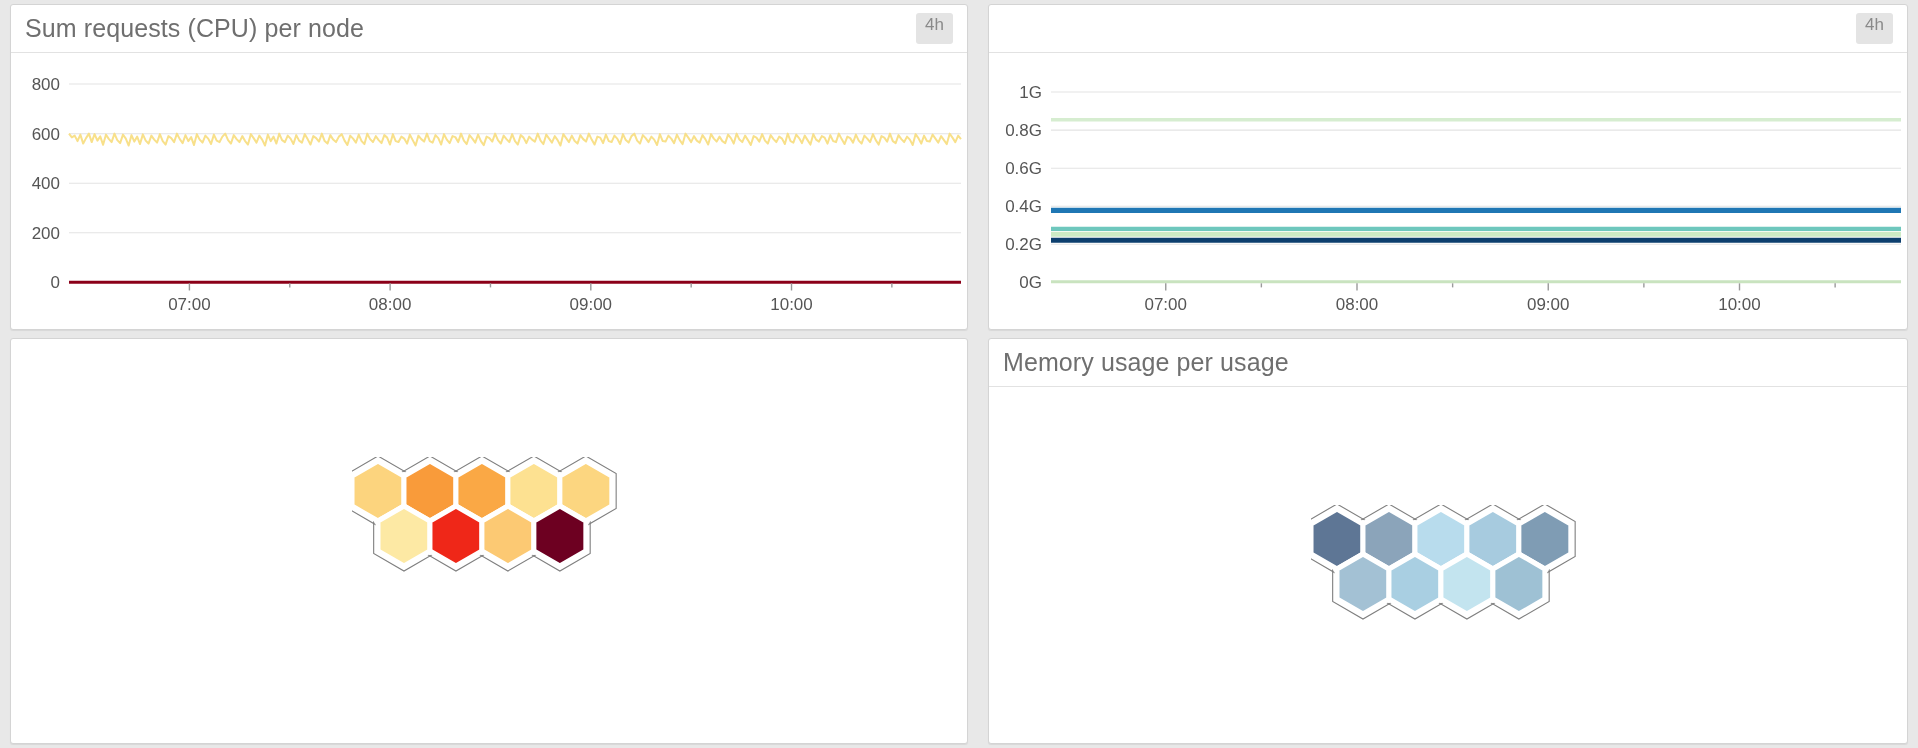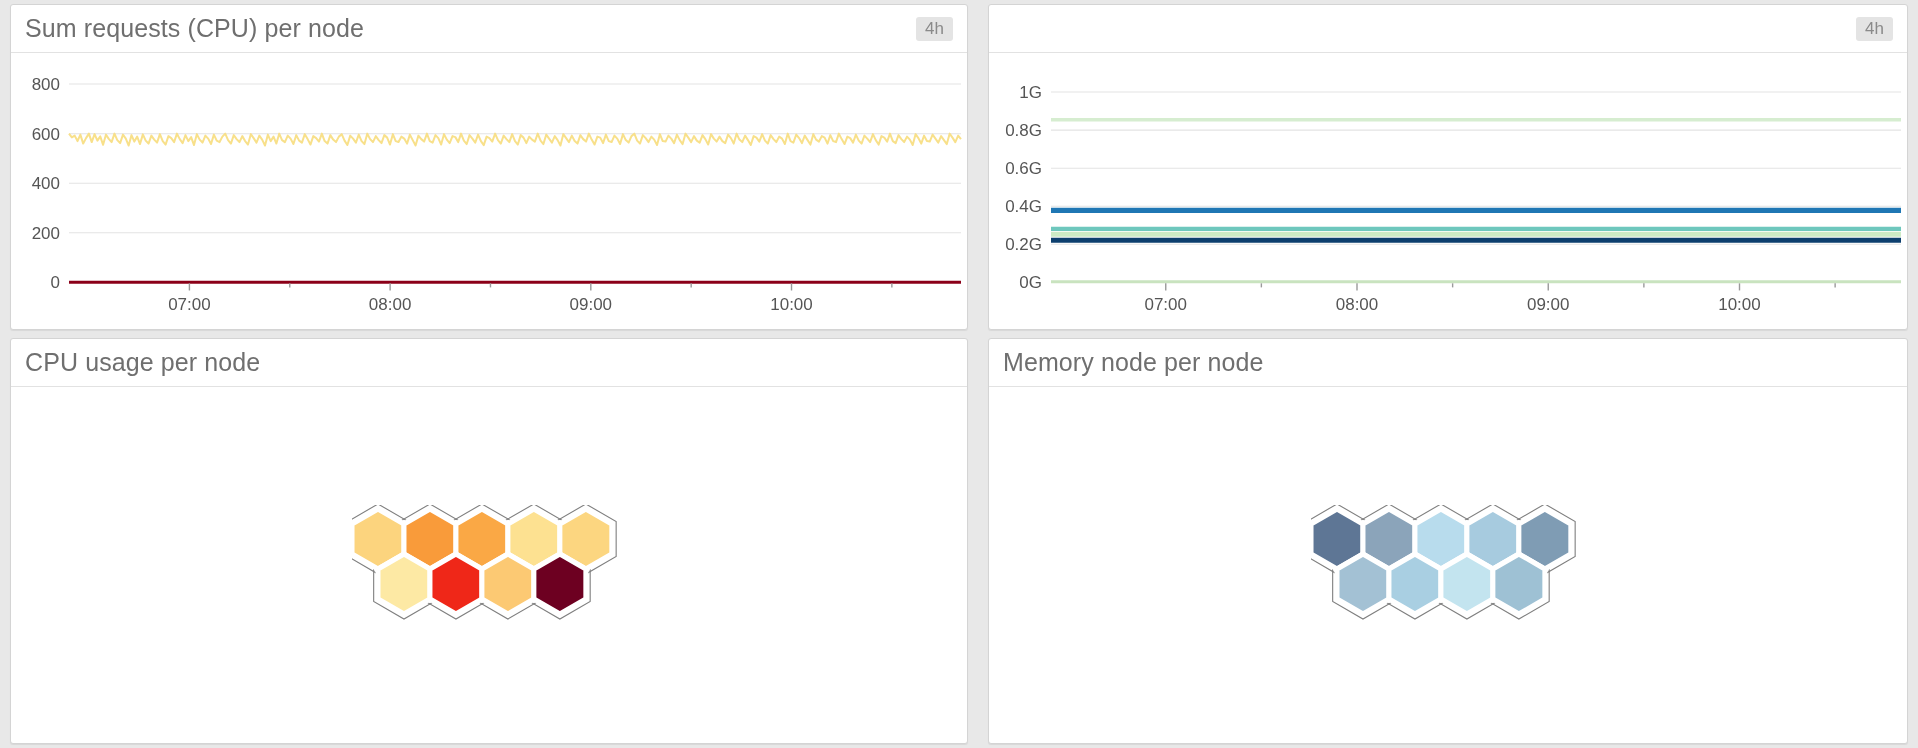--- a/index.html
+++ b/index.html
@@ -41,21 +41,21 @@
     font-weight:400;
     letter-spacing:.1px;
     white-space:nowrap;
   }
   .range-badge{
     margin-left:auto;
     background:#e4e4e4;
     color:#8a8a8a;
     font-size:17px;
     border-radius:3px;
-    padding:3px 9px 4px 9px;
+    padding:3px 9px 11px 9px;
     line-height:1;
   }
   .panel-body{position:relative;width:100%;height:calc(100% - 48px);}
 
   
   .chart-svg{display:block;width:100%;height:100%;}
   .tick-label{font-family:"Liberation Sans",sans-serif;font-size:17px;fill:#555;}
   .gridline{stroke:#e3e3e3;stroke-width:1;}
   .axisline{stroke:#bdbdbd;stroke-width:1;}
   .ticklet{stroke:#9a9a9a;stroke-width:1.4;}
@@ -145,23 +145,20 @@
           <text x="750.5" y="253" text-anchor="middle" class="tick-label">10:00</text>
           <line x1="272.375" x2="272.375" y1="227" y2="231" class="ticklet"></line>
           <line x1="463.625" x2="463.625" y1="227" y2="231" class="ticklet"></line>
           <line x1="654.875" x2="654.875" y1="227" y2="231" class="ticklet"></line>
           <line x1="846.1250000000001" x2="846.1250000000001" y1="227" y2="231" class="ticklet"></line>
         </svg>
     </div>
   </div>
 
   <div class="panel">
-    <div class="panel-header">
-      <div class="panel-title">CPU usage per node</div>
-    </div>
     <div class="panel-body">
       <div class="hex-wrap">
         <svg class="hex-svg" id="hex-cpu" width="273.8460969082653" height="121" viewBox="0 0 273.8460969082653 121">
             <g>
               <polygon points="26.00,-1.00 56.31,16.50 56.31,51.50 26.00,69.00 -4.31,51.50 -4.31,16.50" class="hex-outline"></polygon>
               <polygon points="77.96,-1.00 108.27,16.50 108.27,51.50 77.96,69.00 47.65,51.50 47.65,16.50" class="hex-outline"></polygon>
               <polygon points="129.92,-1.00 160.23,16.50 160.23,51.50 129.92,69.00 99.61,51.50 99.61,16.50" class="hex-outline"></polygon>
               <polygon points="181.88,-1.00 212.20,16.50 212.20,51.50 181.88,69.00 151.57,51.50 151.57,16.50" class="hex-outline"></polygon>
               <polygon points="233.85,-1.00 264.16,16.50 264.16,51.50 233.85,69.00 203.54,51.50 203.54,16.50" class="hex-outline"></polygon>
               <polygon points="51.98,44.00 82.29,61.50 82.29,96.50 51.98,114.00 21.67,96.50 21.67,61.50" class="hex-outline"></polygon>
@@ -178,21 +175,21 @@
             <polygon points="103.94,49.00 129.92,64.00 129.92,94.00 103.94,109.00 77.96,94.00 77.96,64.00" class="hex-cell" fill="#ef2718"></polygon>
             <polygon points="155.90,49.00 181.88,64.00 181.88,94.00 155.90,109.00 129.92,94.00 129.92,64.00" class="hex-cell" fill="#fcc973"></polygon>
             <polygon points="207.87,49.00 233.85,64.00 233.85,94.00 207.87,109.00 181.88,94.00 181.88,64.00" class="hex-cell" fill="#6d0021"></polygon>
           </svg>
       </div>
     </div>
   </div>
 
   <div class="panel">
     <div class="panel-header">
-      <div class="panel-title">Memory node per node</div>
+      <div class="panel-title">Memory usage per usage</div>
     </div>
     <div class="panel-body">
       <div class="hex-wrap">
         <svg class="hex-svg" id="hex-mem" width="273.8460969082653" height="121" viewBox="0 0 273.8460969082653 121">
             <g>
               <polygon points="26.00,-1.00 56.31,16.50 56.31,51.50 26.00,69.00 -4.31,51.50 -4.31,16.50" class="hex-outline"></polygon>
               <polygon points="77.96,-1.00 108.27,16.50 108.27,51.50 77.96,69.00 47.65,51.50 47.65,16.50" class="hex-outline"></polygon>
               <polygon points="129.92,-1.00 160.23,16.50 160.23,51.50 129.92,69.00 99.61,51.50 99.61,16.50" class="hex-outline"></polygon>
               <polygon points="181.88,-1.00 212.20,16.50 212.20,51.50 181.88,69.00 151.57,51.50 151.57,16.50" class="hex-outline"></polygon>
               <polygon points="233.85,-1.00 264.16,16.50 264.16,51.50 233.85,69.00 203.54,51.50 203.54,16.50" class="hex-outline"></polygon>

